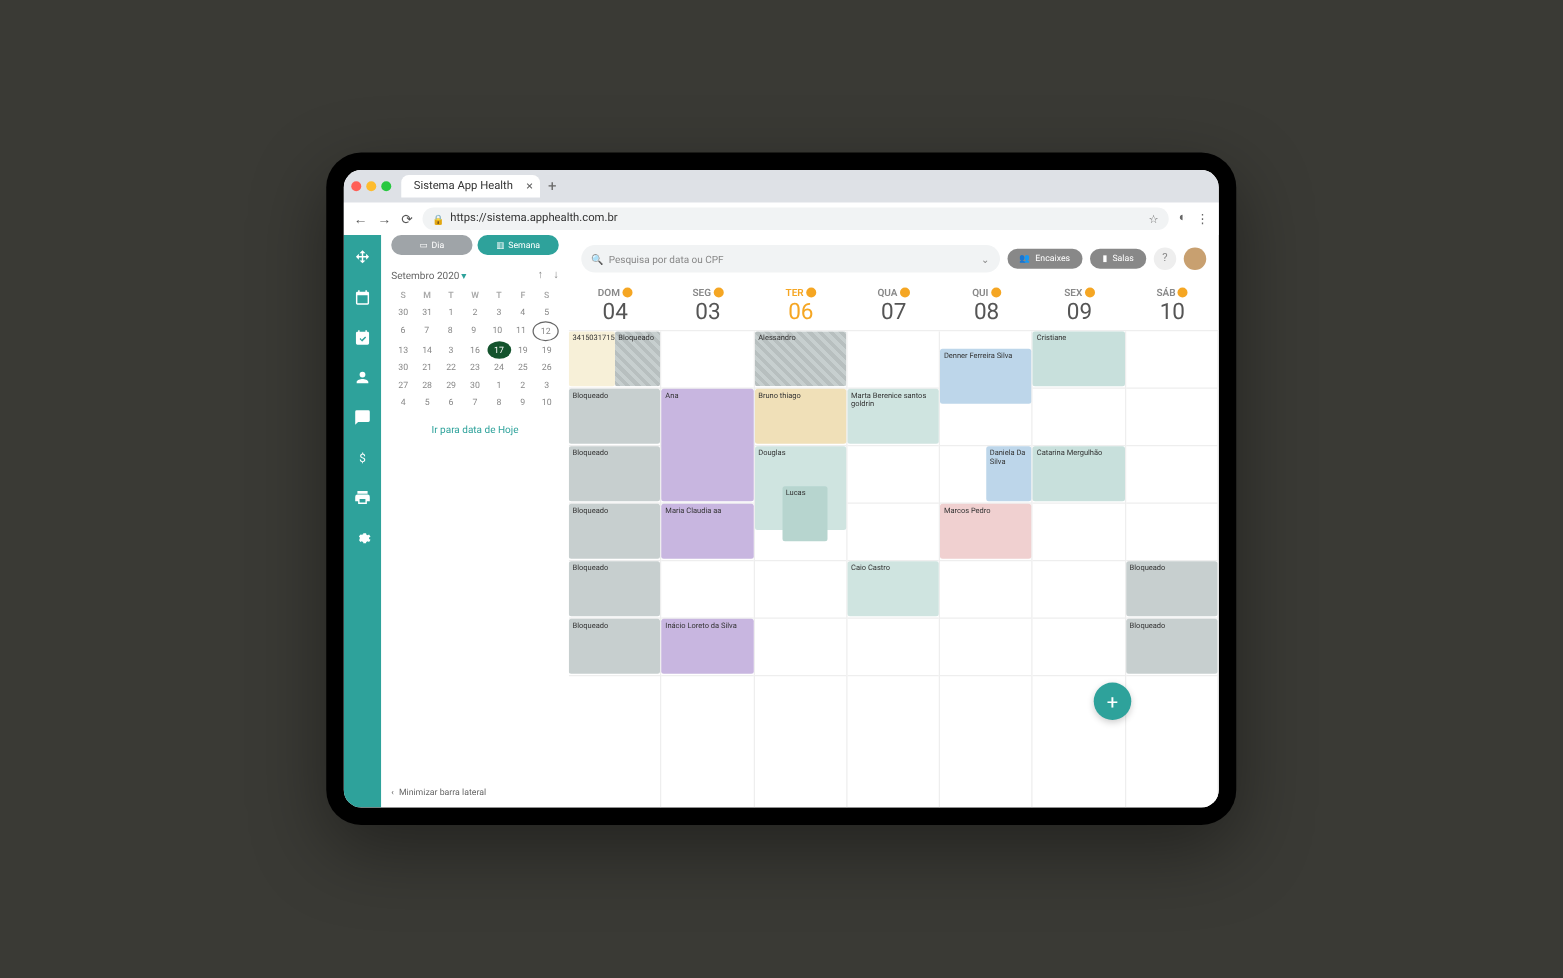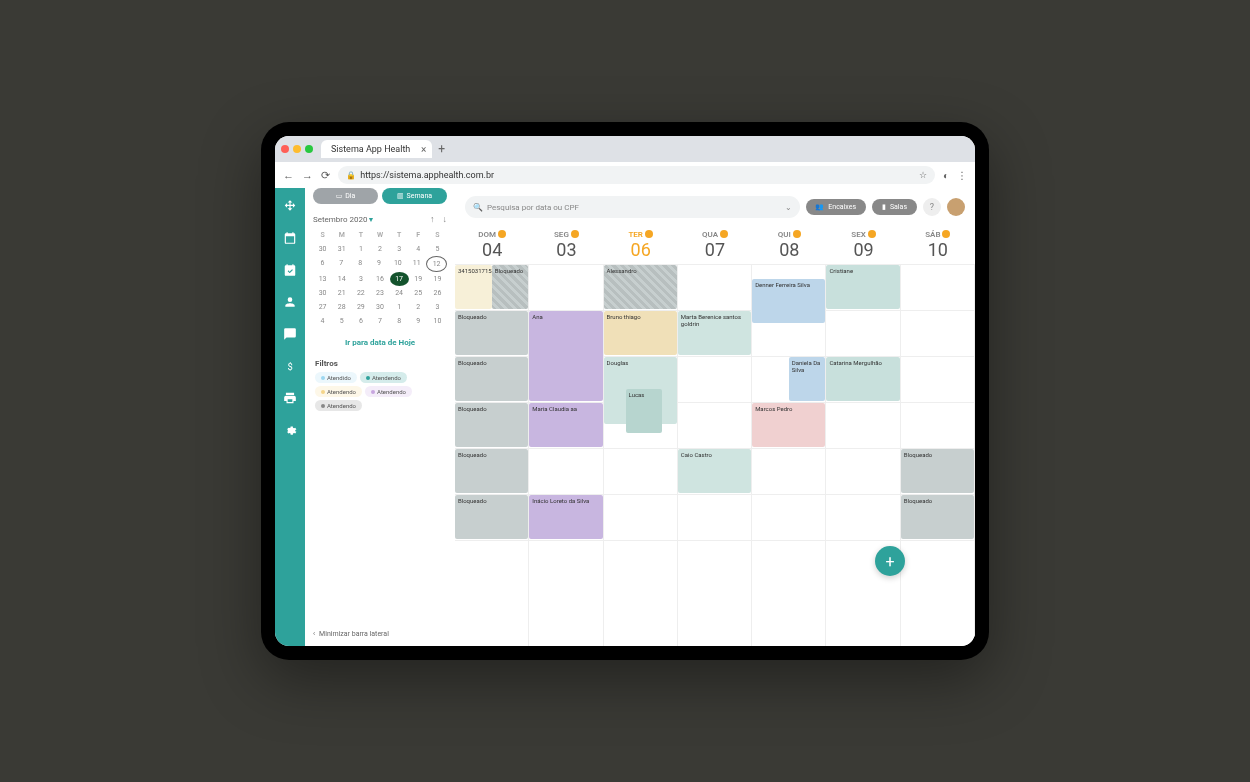--- a/index.html
+++ b/index.html
@@ -31,21 +31,21 @@
 .vt-week{background:#2ea29b;color:#fff}
 .month-nav{display:flex;align-items:flex-end;padding:2px 8px;gap:0}
 .month-label{font-size:8px;color:#666}
 .month-arrows{margin-left:auto;display:flex;gap:8px;color:#888;font-size:9px}
 .mini-cal{padding:2px 8px}
 .mc-row{display:flex}
 .mc-cell{flex:1;text-align:center;font-size:7px;padding:3px 0;color:#888;position:relative}
 .mc-head{color:#aaa;font-weight:600}
 .mc-today{background:#14532d;color:#fff;border-radius:50%}
 .mc-circle{border:1px solid #666;border-radius:50%}
-.today-link{color:#2ea29b;text-align:center;font-size:8px;padding:8px 0;font-weight:700}
+.today-link{color:#2ea29b;text-align:center;font-size:8px;padding:8px 0;font-weight:400}
 .filters{padding:4px 10px}
 .filters-title{font-weight:700;font-size:8px;color:#555;margin-bottom:4px}
 .filter-chips{display:flex;flex-wrap:wrap;gap:3px}
 .chip{border-radius:8px;padding:2px 6px;font-size:6px;display:flex;align-items:center;gap:2px}
 .chip-dot{width:4px;height:4px;border-radius:50%}
 .minimize{margin-top:auto;padding:8px;font-size:7px;color:#666;display:flex;align-items:center;gap:4px}
 .main{flex:1;display:flex;flex-direction:column;background:#fff;overflow:hidden}
 .topbar{display:flex;align-items:center;gap:6px;padding:8px 10px}
 .search{flex:1;background:#f1f3f4;border-radius:14px;height:22px;display:flex;align-items:center;padding:0 8px;gap:4px;font-size:8px;color:#888}
 .pill{background:#888;color:#fff;border-radius:12px;padding:4px 10px;font-size:7px;display:flex;align-items:center;gap:4px}
@@ -219,30 +219,20 @@
               <div class="mc-cell">4</div>
               <div class="mc-cell">5</div>
               <div class="mc-cell">6</div>
               <div class="mc-cell">7</div>
               <div class="mc-cell">8</div>
               <div class="mc-cell">9</div>
               <div class="mc-cell">10</div>
             </div>
           </div>
   <div class="today-link">Ir para data de Hoje</div>
-  <div class="filters">
-    <div class="filters-title">Filtros</div>
-    <div class="filter-chips" id="filter-chips">
-              <div class="chip" style="background:#9ed7f033"><span class="chip-dot" style="background:#9ed7f0"></span>Atendido</div>
-              <div class="chip" style="background:#2ea29b33"><span class="chip-dot" style="background:#2ea29b"></span>Atendendo</div>
-              <div class="chip" style="background:#f5d58a33"><span class="chip-dot" style="background:#f5d58a"></span>Atendendo</div>
-              <div class="chip" style="background:#c8a6e033"><span class="chip-dot" style="background:#c8a6e0"></span>Atendendo</div>
-              <div class="chip" style="background:#88888833"><span class="chip-dot" style="background:#888888"></span>Atendendo</div>
-            </div>
-  </div>
   <div class="minimize">
     <span>‹</span>
     <span>Minimizar barra lateral</span>
   </div>
 </div>
 
 <div class="main">
   <div class="topbar">
     <div class="search">
       <span>🔍</span>

